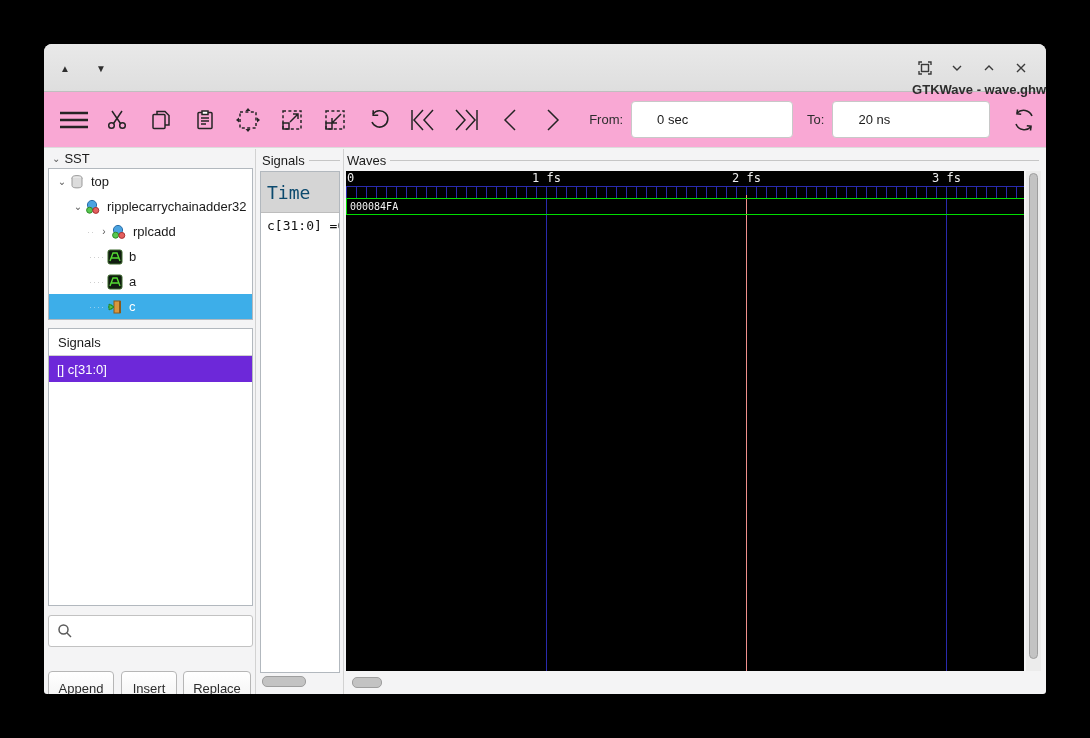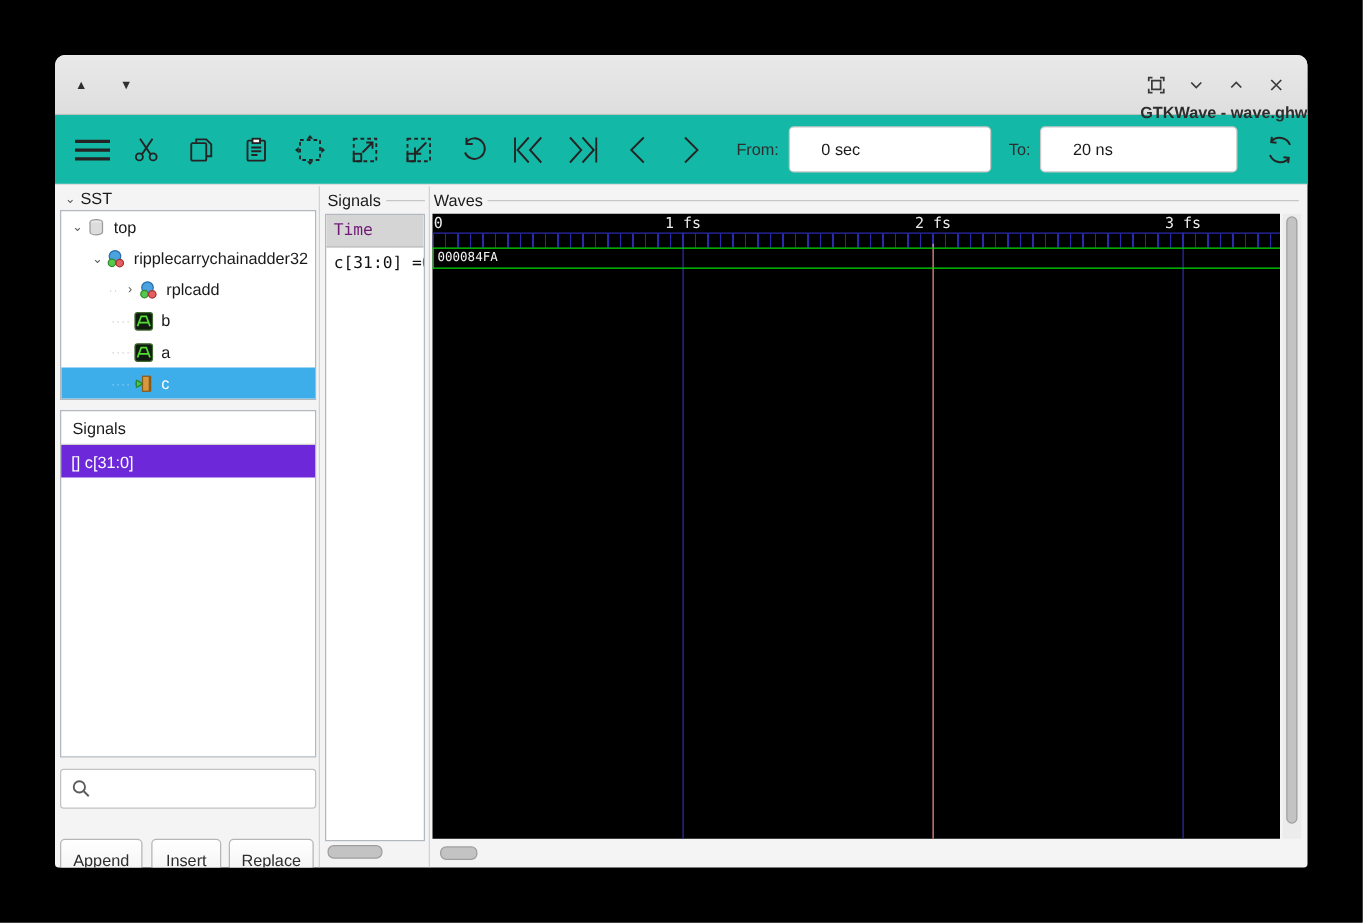--- a/index.html
+++ b/index.html
@@ -15,21 +15,21 @@
   .shade-btns { position:absolute; left:16px; top:0; height:48px; display:flex; align-items:center; gap:26px;
                 color:#2f2f2f; font-size:10px; }
   .titles { position:absolute; left:0; right:0; top:6px; text-align:right;margin-top:32px; }
   .wtitle { font-size:13px; font-weight:700; color:#2d2d2d; }
   .wsub { font-size:11px; color:#757575; margin-top:2px; }
   .wsub .sep { color:#aaa; padding:0 8px; }
   .win-controls { position:absolute; right:14px; top:0; height:48px; display:flex; align-items:center; gap:10px; }
   .win-controls .wc { width:22px; height:22px; display:flex; align-items:center; justify-content:center; color:#3a3a3a; }
 
   
-  .toolbar { height:56px; display:flex; align-items:center; background:#14b8a6;
+  .toolbar { height:56px; display:flex; align-items:center; background:#f9a8d4;
              border-bottom:1px solid #dcdcdc; padding-left:8px; }
   .tool { width:44px; height:40px; display:flex; align-items:center; justify-content:center; color:#242424; }
   .tb-label { font-size:13px; color:#2d2d2d; margin:0 8px 0 14px; }
   .tb-input { width:162px; height:37px; background:#fff; border:1px solid #c8c8c8; border-radius:4px;
               font-size:13px; color:#1a1a1a; padding:0 25px; outline:none; font-family:"Liberation Sans",sans-serif; }
   .tool.reload { margin-left:12px; }
 
   
   .main { position:absolute; top:105px; left:0; right:0; bottom:0; }
   .vsep { position:absolute; top:0; bottom:0; width:1px; background:#d2d2d2; }
@@ -57,22 +57,22 @@
 
   .searchbox { position:absolute; left:4px; top:466px; width:205px; height:32px; background:#fff;
                border:1px solid #c2c2c2; border-radius:3px; display:flex; align-items:center; padding-left:8px; }
   .btn { position:absolute; top:522px; height:35px; background:linear-gradient(#ffffff,#f1f1f1);
          border:1px solid #b6b6b6; border-radius:4px; font-size:13px; color:#2d2d2d;
          display:flex; align-items:center; justify-content:center; }
 
   
   .vals-box { position:absolute; left:216px; top:22px; width:80px; height:502px; background:#fff;
               border:1px solid #b2b8be; overflow:hidden; }
-  .vals-head { height:26px; background:#d5d5d5; border-bottom:1px solid #bdbdbd; display:flex;
-               align-items:center; padding-left:6px; font-size:13px; color:#701a75; }
+  .vals-head { height:41px; background:#d5d5d5; border-bottom:1px solid #bdbdbd; display:flex;
+               align-items:center; padding-left:6px; font-size:18px; color:#0c4a6e; }
   .vals-row { height:25px; display:flex; align-items:center; padding-left:6px; font-size:13px; color:#111;
               white-space:nowrap; overflow:hidden; }
 
   
   .wave-area { position:absolute; left:302px; top:22px; width:678px; height:500px; background:#000;
                overflow:hidden; }
   .tl-label { position:absolute; top:0; font-size:12px; color:#ececec; white-space:pre; }
   .tl-hline { position:absolute; left:0; right:0; top:15px; height:1px; background:#2a2aae; }
   .tl-ticks { position:absolute; left:0; right:0; top:16px; height:11px;
               background:repeating-linear-gradient(to right, #2a2aae 0 1px, transparent 1px 10px); }

